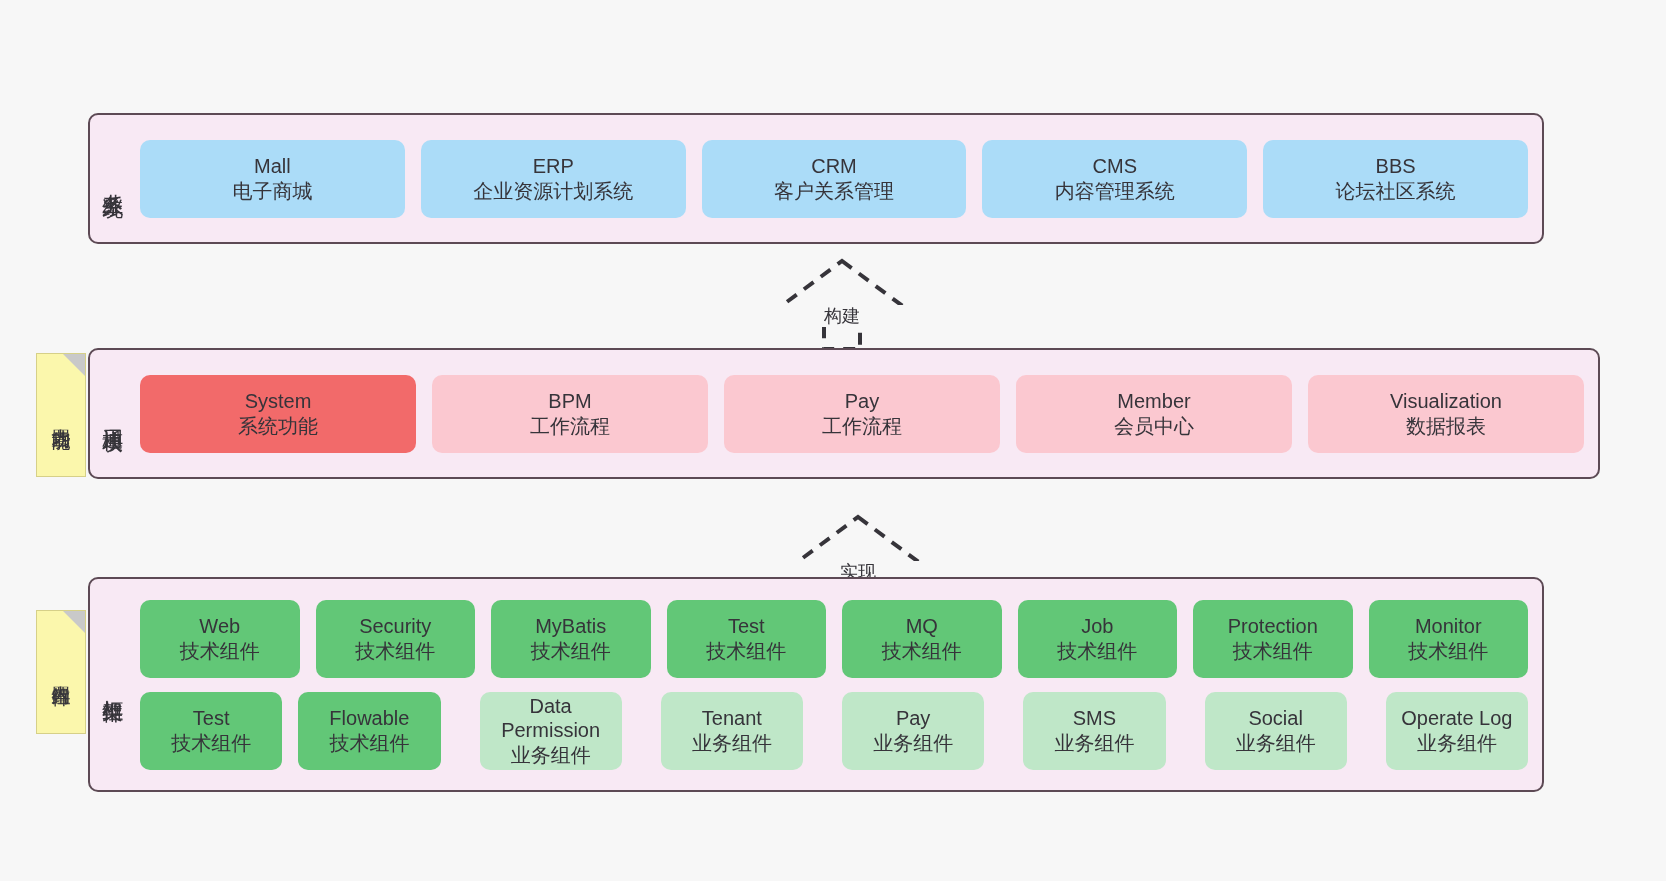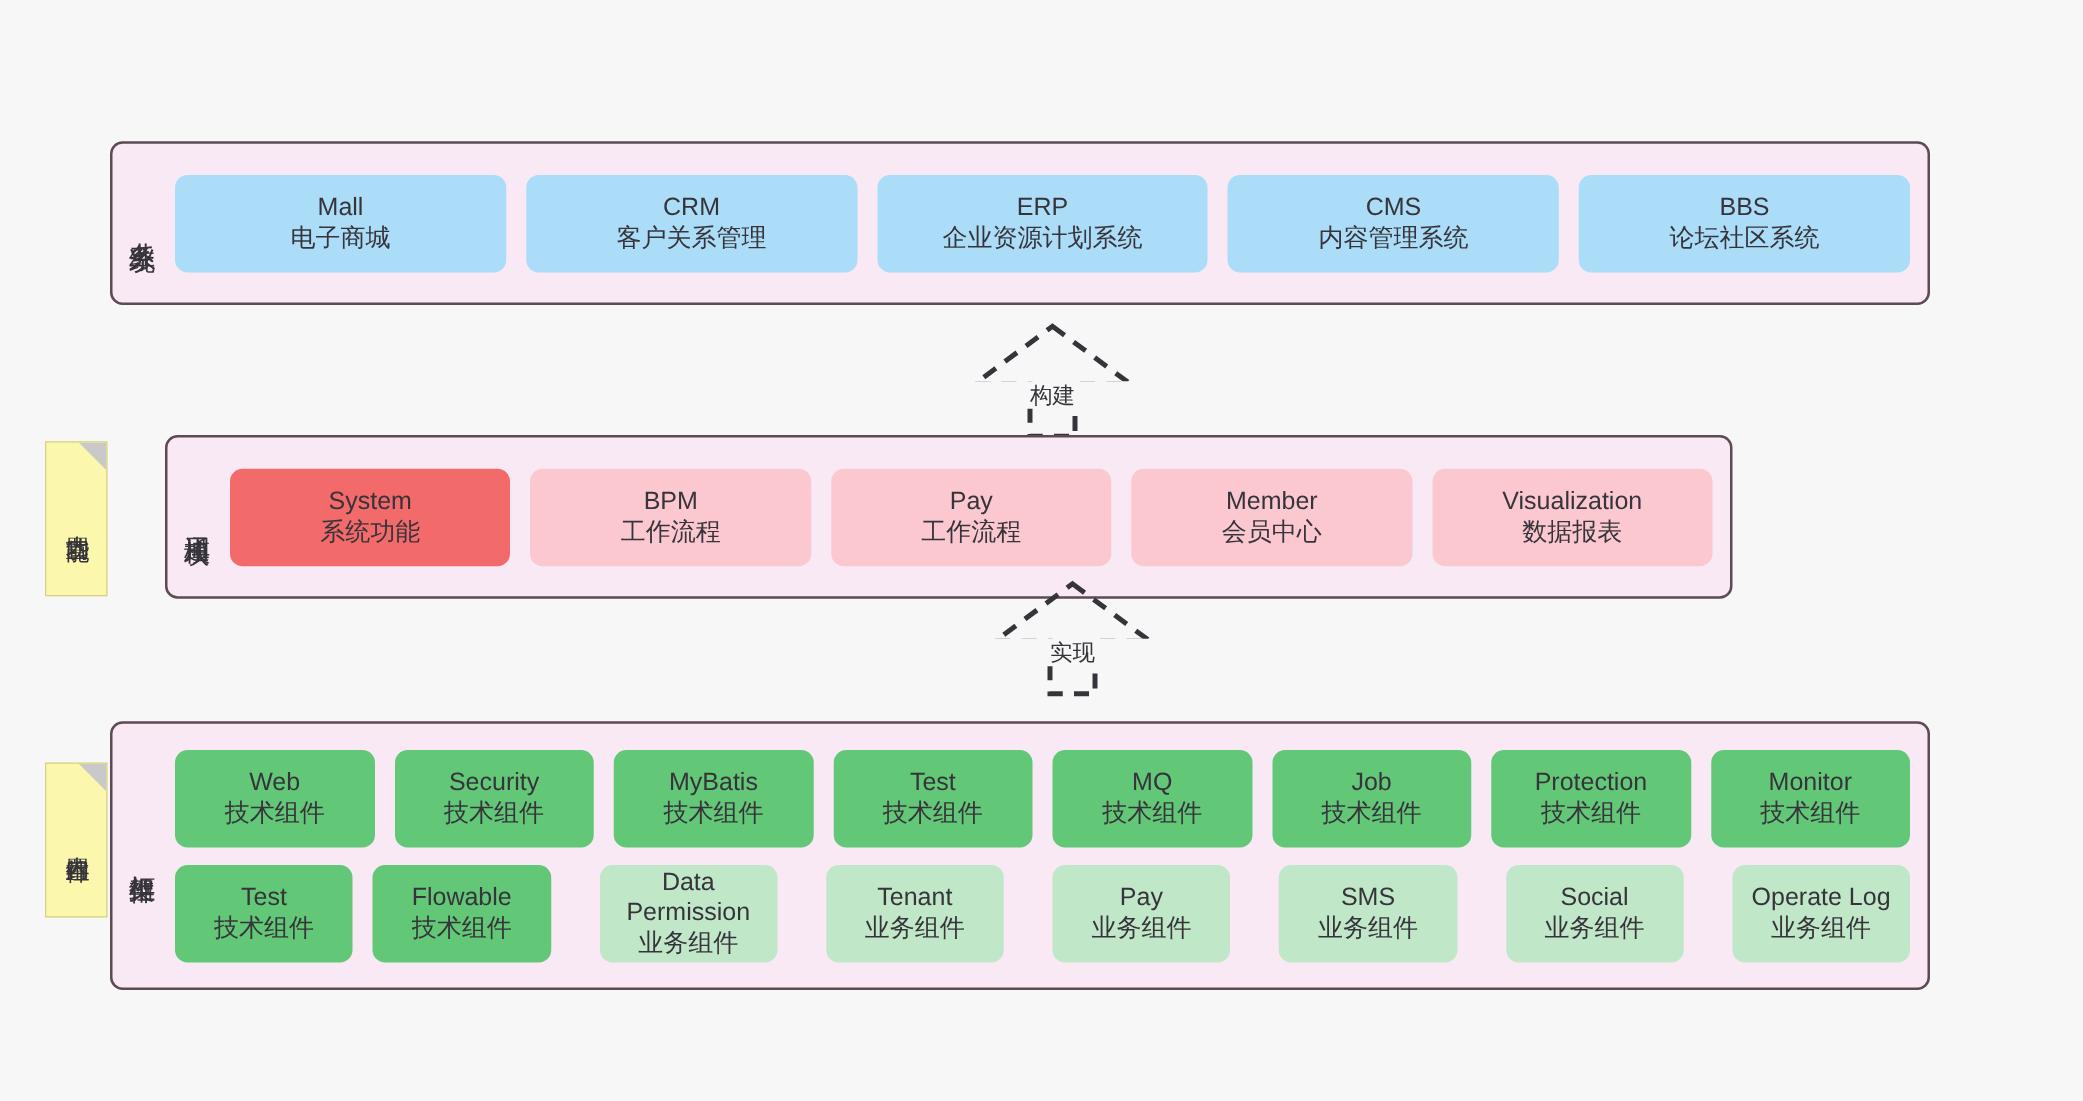--- a/index.html
+++ b/index.html
@@ -84,21 +84,21 @@
   .c-blue        { background: #abdcf8; }
   .c-red         { background: #f26a6a; }
   .c-pink        { background: #fbc8d0; }
   .c-green       { background: #62c777; }
   .c-lightgreen  { background: #bfe7c8; margin-left: 23px; }
 
   
   #layer-business { left: 88px;  top: 113px; width: 1456px; height: 131px; }
   #layer-business .cell { height: 78px; }
 
-  #layer-module   { left: 88px;  top: 348px; width: 1254px; height: 131px; margin-left: 44px; }
+  #layer-module   { left: 88px;  top: 348px; width: 1512px; height: 131px; }
   #layer-module .cell { height: 78px; }
 
   #layer-framework{ left: 88px;  top: 577px; width: 1456px; height: 215px; }
   #layer-framework .cell { height: 78px; }
 
   
   .note {
     position: absolute;
     box-sizing: border-box;
     width: 50px;
@@ -143,42 +143,42 @@
     bottom: 28px;
     text-align: center;
     font-size: 18px;
     color: #36343a;
     background: #f7f7f7;
     line-height: 1;
     padding: 2px 0;
     margin-top: 20px;
   }
   #connector-build   { left: 742px; top: 255px; }
-  #connector-realize { left: 758px; top: 461px; }
+  #connector-realize { left: 758px; top: 511px; }
 </style>
 </head>
 <body>
 
 <div id="canvas">
 
   <div class="layer" id="layer-business">
     <div class="layer-title">业务系统</div>
     <div class="layer-body">
       <div class="row">
         <div class="cell c-blue">
           <span class="cell-en">Mall</span>
           <span class="cell-cn">电子商城</span>
         </div>
         <div class="cell c-blue">
+          <span class="cell-en">ERP</span>
+          <span class="cell-cn">企业资源计划系统</span>
+        </div>
+        <div class="cell c-blue">
           <span class="cell-en">CRM</span>
           <span class="cell-cn">客户关系管理</span>
-        </div>
-        <div class="cell c-blue">
-          <span class="cell-en">ERP</span>
-          <span class="cell-cn">企业资源计划系统</span>
         </div>
         <div class="cell c-blue">
           <span class="cell-en">CMS</span>
           <span class="cell-cn">内容管理系统</span>
         </div>
         <div class="cell c-blue">
           <span class="cell-en">BBS</span>
           <span class="cell-cn">论坛社区系统</span>
         </div>
       </div>

